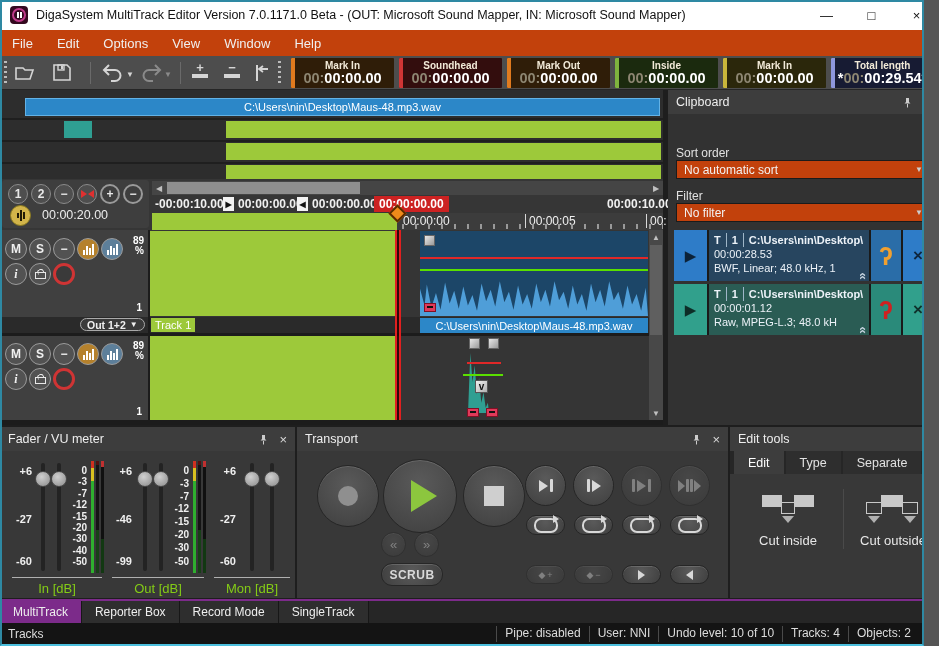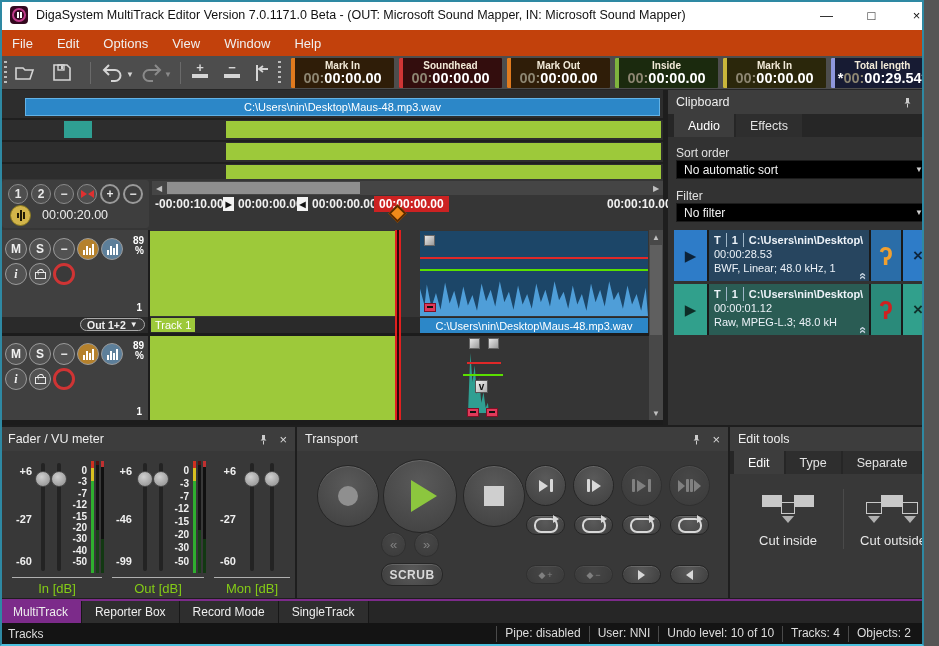--- a/index.html
+++ b/index.html
@@ -93,21 +93,21 @@
   .vbox{position:absolute;width:13px;height:13px;background:linear-gradient(135deg,#f0f0f0,#b0b0b0);border:1px solid #555;color:#111;font-size:10px;font-weight:bold;display:flex;align-items:center;justify-content:center;box-sizing:border-box;}
   
   .sidepanel{left:668px;top:90px;width:271px;height:335px;background:#323232;}
   .phead{position:absolute;left:0;top:0;right:0;height:24px;background:#3d3d3d;display:flex;align-items:center;padding:0 8px;box-sizing:border-box;color:#eee;font-size:12.5px;}
   .phead .sp{margin-left:auto;display:flex;gap:10px;align-items:center;}
   .xico{color:#d8d8d8;font-size:13px;line-height:13px;}
   .tabrow{position:absolute;display:flex;background:#262626;}
   .tab{padding:0 14px;height:100%;display:flex;align-items:center;color:#e2e2e2;font-size:12.5px;background:#2e2e2e;margin-right:2px;}
   .tab.active{background:#3d3d3d;color:#fff;}
   .cblabel{position:absolute;color:#e0e0e0;font-size:12px;}
-  .cbselect{position:absolute;height:19px;background:#000000;border:1px solid #1b1b1b;color:#f2f2f2;font-size:12px;display:flex;align-items:center;padding:0 7px;box-sizing:border-box;}
+  .cbselect{position:absolute;height:19px;background:#c2410c;border:1px solid #1b1b1b;color:#f2f2f2;font-size:12px;display:flex;align-items:center;padding:0 7px;box-sizing:border-box;}
   .cbselect .chev{margin-left:auto;font-size:8px;color:#ccc;}
   .cbitem{position:absolute;left:6px;width:259px;height:51px;display:flex;gap:2px;background:#1a1a1a;}
   .cbcell{display:flex;align-items:center;justify-content:center;}
   .cb-play{width:33px;font-size:15px;color:rgba(0,0,0,.72);}
   .cb-body{flex:1;min-width:0;position:relative;padding:3px 5px;color:#ecf2f8;font-size:11px;line-height:14px;overflow:hidden;}
   .cb-line1{display:flex;white-space:nowrap;font-weight:bold;}
   .cb-line1 .sep{width:1px;background:#9fb6c8;margin:0 5px;}
   .cb-ear{width:30px;font-size:25px;font-weight:bold;line-height:20px;}
   .cb-x{width:30px;font-size:17px;font-weight:bold;color:rgba(0,0,0,.7);}
   .expand{position:absolute;right:3px;bottom:-2px;color:#c4d2de;font-size:13px;font-weight:bold;transform:rotate(90deg);}
@@ -301,20 +301,27 @@
     </div>
     <div class="rlabels">
       <span class="abs" style="left:3px;">-00:00:10.00</span>
       <span class="mark-badge" style="left:71px;">▶</span>
       <span class="abs" style="left:86px;">00:00:00.00</span>
       <span class="mark-badge" style="left:145px;">◀</span>
       <span class="abs" style="left:160px;">00:00:00.00</span>
       <span class="sh-badge" style="left:222px;">00:00:00.00</span>
       <span class="abs" style="left:455px;">00:00:10.00</span>
     </div>
+    <div class="tickrow">
+      <div class="tick-green"></div>
+      <span class="tlabel" style="left:251px;">00:00:00</span>
+      <span class="tlabel tick-pipe" style="left:373px;">00:00:05</span>
+      <span class="tlabel tick-pipe" style="left:494px;">00:</span>
+      <div class="minorticks" style="left:250px;width:261px;"></div>
+    </div>
     <div class="diamond" style="left:391px;top:28px;"></div>
   </div>
 
   <div class="abs tzone">
 
     <div class="ctrlcol" style="top:0;height:87px;">
       <div class="tbtn-s" style="left:5px;top:8px;">M</div>
       <div class="tbtn-s" style="left:29px;top:8px;">S</div>
       <div class="tbtn-s" style="left:53px;top:8px;">−</div>
       <div class="tbtn-s vu-or" style="left:77px;top:8px;">
@@ -433,24 +440,20 @@
   <div class="abs sidepanel">
     <div class="phead">
       <span>Clipboard</span>
       <span class="sp">
         <svg width="11" height="11" viewBox="0 0 11 11">
             <path d="M4 1h3v4l1.5 1.5H2.5L4 5z" fill="#ccc"></path>
             <rect x="5" y="7" width="1" height="3.5" fill="#ccc"></rect>
           </svg>
         <span class="xico">×</span>
       </span>
-    </div>
-    <div class="tabrow" style="left:0;top:24px;right:0;height:23px;padding-left:6px;">
-      <span class="tab active">Audio</span>
-      <span class="tab">Effects</span>
     </div>
     <div class="cblabel" style="left:8px;top:56px;">Sort order</div>
     <div class="cbselect" style="left:8px;top:70px;width:255px;">
       <span>No automatic sort</span>
       <span class="chev">▼</span>
     </div>
     <div class="cblabel" style="left:8px;top:99px;">Filter</div>
     <div class="cbselect" style="left:8px;top:113px;width:255px;">
       <span>No filter</span>
       <span class="chev">▼</span>

